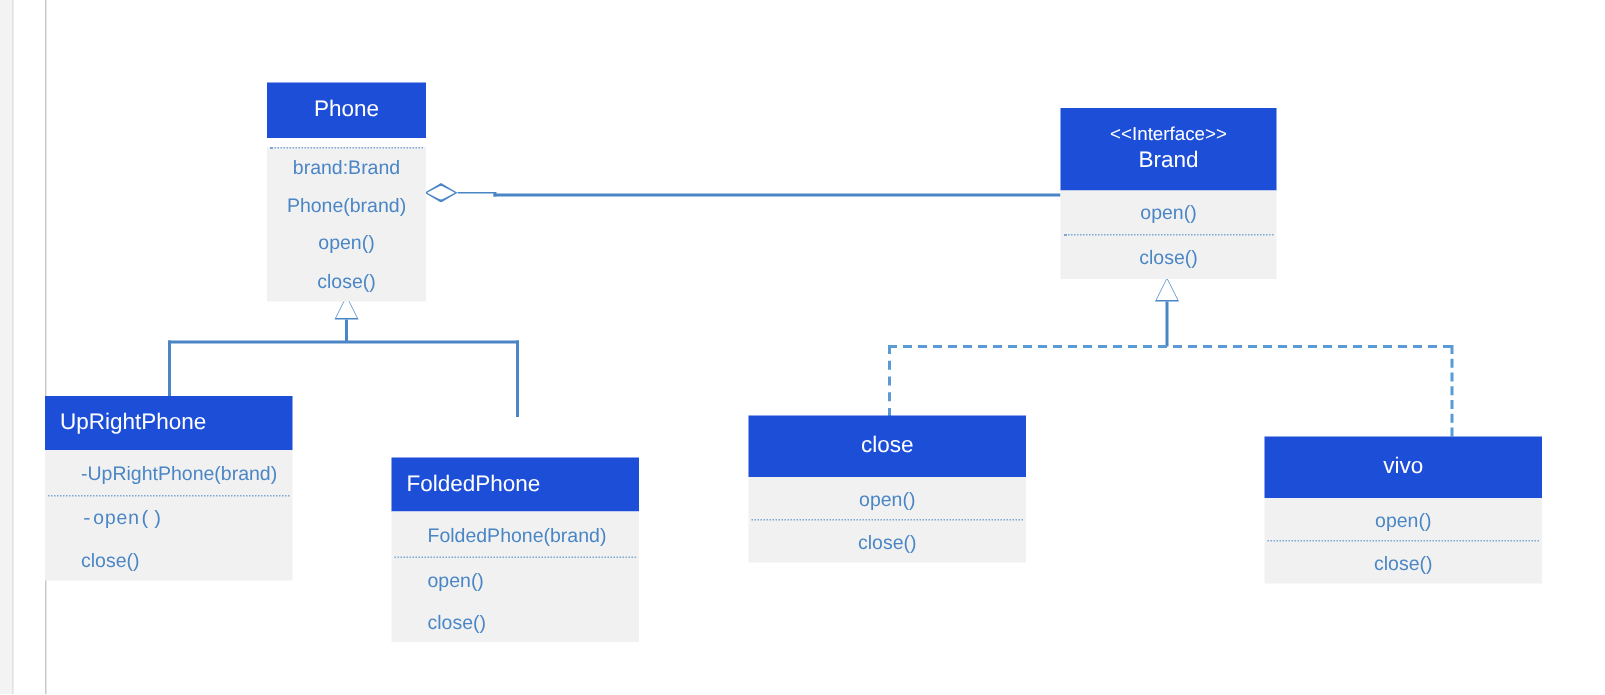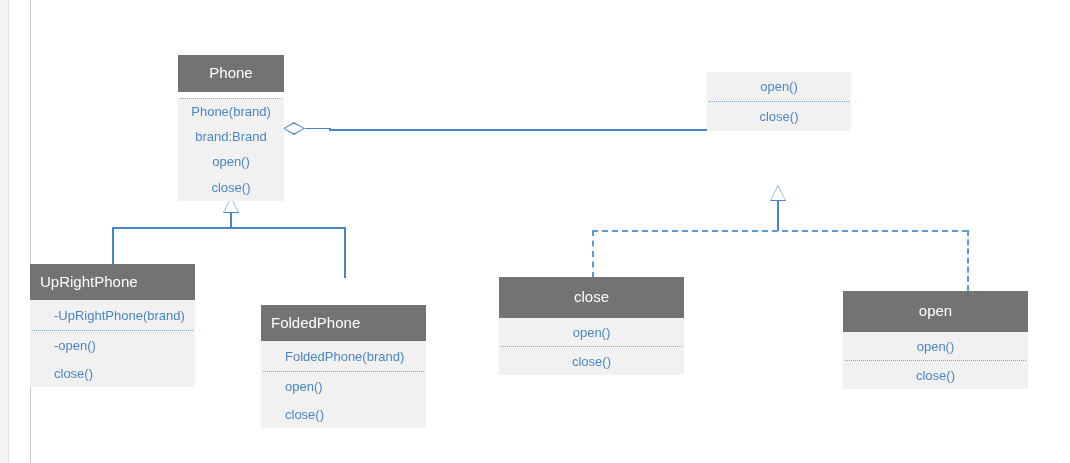--- a/index.html
+++ b/index.html
@@ -29,21 +29,21 @@
     width: 1px; height: 463px;
     background: #c9c9c9;
   }
 
   
   .uml-box {
     position: absolute;
     box-sizing: border-box;
   }
   .uml-header {
-    background: #737373;
+    background: #1d4ed8;
     color: #ffffff;
     box-sizing: border-box;
     display: flex;
     flex-direction: column;
     align-items: center;
     justify-content: center;
     line-height: 1.25;
     font-size: 15px;
   }
   .uml-header.left-align {
@@ -162,43 +162,47 @@
   <div class="dash-h" style="left:592px; top:230px; width:376px;"></div>
   <div class="dash-v" style="left:592px; top:230px; height:48px;"></div>
   <div class="dash-v" style="left:967px; top:230px; height:61px;"></div>
 
   <div class="uml-box" style="left:178px; top:55px; width:106px;">
     <div class="uml-header" style="height:37px;">
       <span>Phone</span>
     </div>
     <div class="uml-body">
       <div class="sep" style="margin-top:6px;"></div>
+      <div class="uml-row" style="height:25px;">brand:Brand</div>
       <div class="uml-row" style="height:25px;">Phone(brand)</div>
-      <div class="uml-row" style="height:25px;">brand:Brand</div>
       <div class="uml-row" style="height:25px;">open()</div>
       <div class="uml-row" style="height:27px;">close()</div>
     </div>
   </div>
 
   <div class="uml-box" style="left:707px; top:72px; width:144px;">
+    <div class="uml-header" style="height:55px;">
+      <span class="stereotype">&lt;&lt;Interface&gt;&gt;</span>
+      <span>Brand</span>
+    </div>
     <div class="uml-body">
       <div class="uml-row" style="height:29px;">open()</div>
       <div class="sep"></div>
       <div class="uml-row" style="height:29px;">close()</div>
     </div>
   </div>
 
   <div class="uml-box" style="left:30px; top:264px; width:165px;">
     <div class="uml-header left-align" style="height:36px;">
       <span>UpRightPhone</span>
     </div>
     <div class="uml-body">
       <div class="uml-row left-align" style="height:30px;">-UpRightPhone(brand)</div>
       <div class="sep"></div>
-      <div class="uml-row left-align" style="height:28px;">-open()</div>
+      <div class="uml-row left-align" style="height:28px;font-family:Liberation Mono, monospace;">-open()</div>
       <div class="uml-row left-align" style="height:28px;">close()</div>
     </div>
   </div>
 
   <div class="uml-box" style="left:261px; top:277px; width:165px;margin-top:28px;">
     <div class="uml-header left-align" style="height:36px;">
       <span>FoldedPhone</span>
     </div>
     <div class="uml-body">
       <div class="uml-row left-align" style="height:30px;">FoldedPhone(brand)</div>
@@ -214,21 +218,21 @@
     </div>
     <div class="uml-body">
       <div class="uml-row" style="height:28px;">open()</div>
       <div class="sep"></div>
       <div class="uml-row" style="height:28px;">close()</div>
     </div>
   </div>
 
   <div class="uml-box" style="left:843px; top:291px; width:185px;">
     <div class="uml-header" style="height:41px;">
-      <span>open</span>
+      <span>vivo</span>
     </div>
     <div class="uml-body">
       <div class="uml-row" style="height:28px;">open()</div>
       <div class="sep"></div>
       <div class="uml-row" style="height:28px;">close()</div>
     </div>
   </div>
 
 </div>
 

